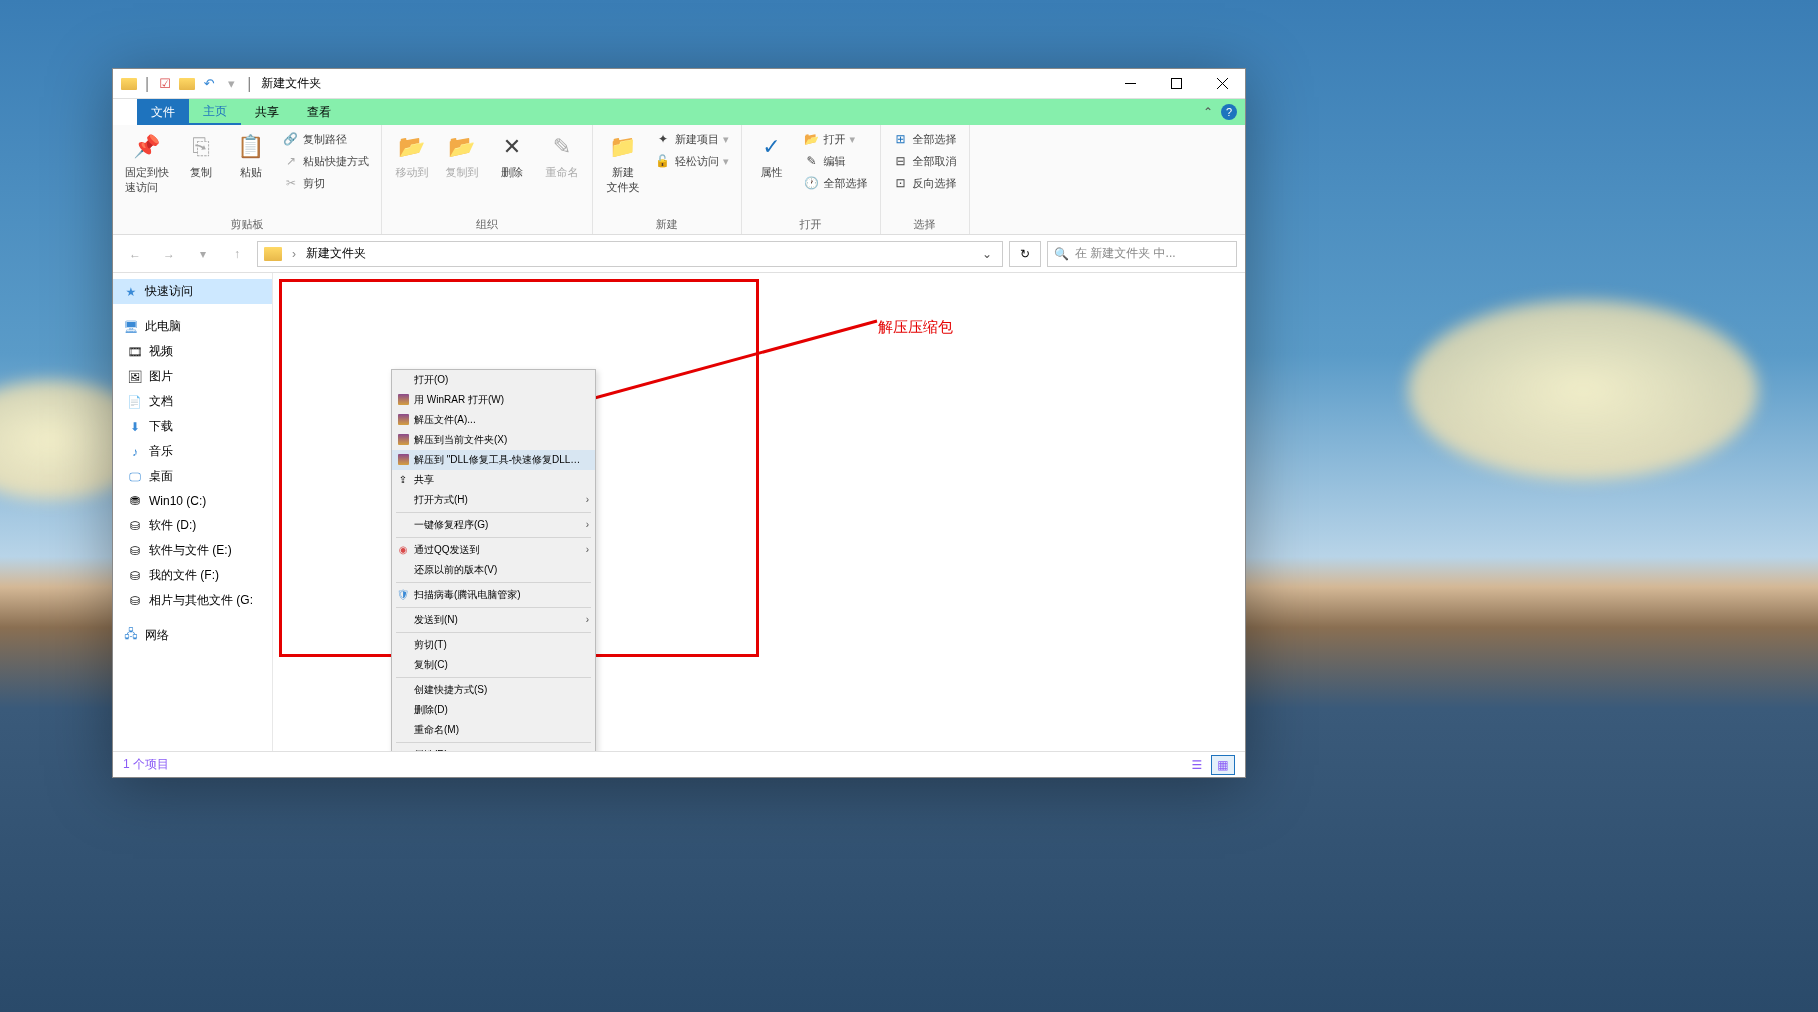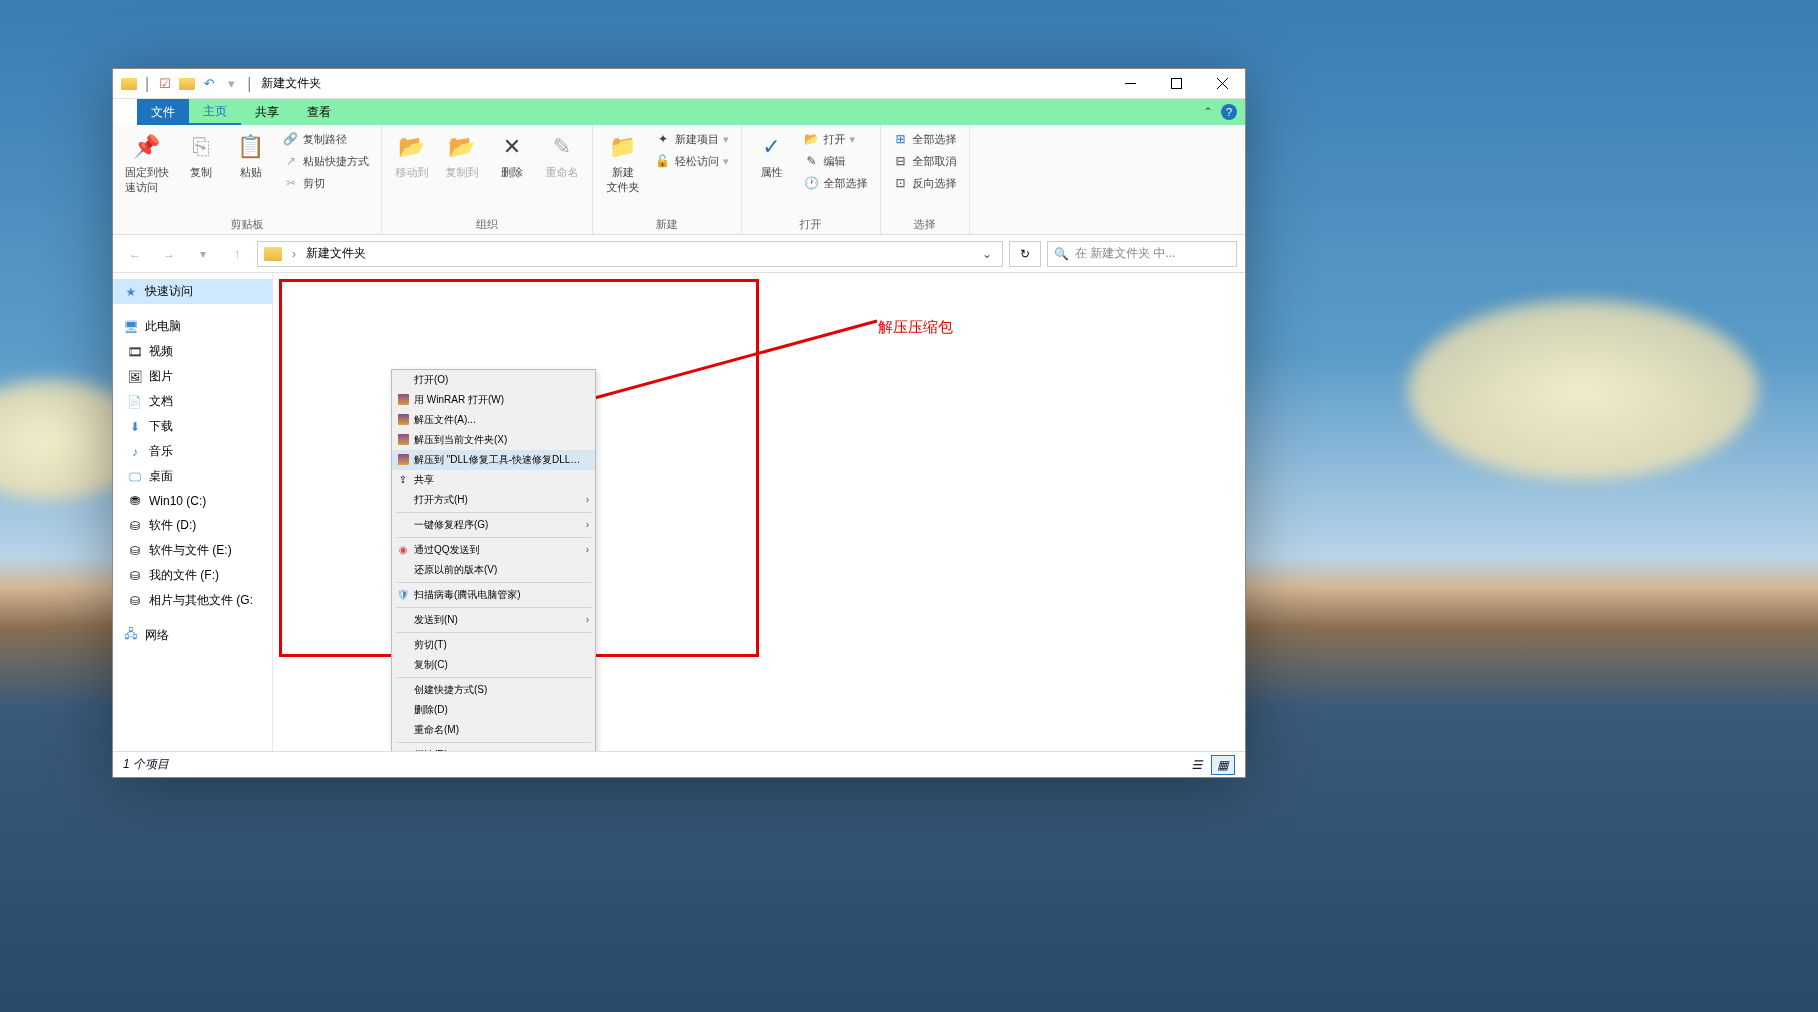--- a/index.html
+++ b/index.html
@@ -107,21 +107,21 @@
   border: 1px solid #bcbcbc; font-size: 10px;
   box-shadow: 2px 2px 6px rgba(0,0,0,0.15);
 }
 .ctx-item { padding: 3px 6px 3px 22px; position: relative; cursor: pointer; white-space: nowrap; overflow: hidden; text-overflow: ellipsis; }
 .ctx-item.highlight { background: #d8e6f2; }
 .ctx-sep { height: 1px; background: #d4d4d4; margin: 2px 4px; }
 .ctx-item .cico { position: absolute; left: 4px; top: 2px; width: 14px; height: 14px; font-size: 10px; display: flex; align-items: center; justify-content: center; }
 .ctx-item .arrow { position: absolute; right: 6px; top: 4px; color: #555; }
 .rar-mini { width: 11px; height: 11px; background: linear-gradient(#8b4a8b, #d4a040); border-radius: 1px; }
 
-.statusbar { height: 26px; border-top: 1px solid #e0e0e0; display: flex; align-items: center; padding: 0 10px; font-size: 12px; color: #0f172a; font-style: italic; }
+.statusbar { height: 26px; border-top: 1px solid #e0e0e0; display: flex; align-items: center; padding: 0 10px; font-size: 12px; color: #8b5cf6; }
 .view-btns { margin-left: auto; display: flex; gap: 2px; }
 .view-btn { width: 24px; height: 20px; display: flex; align-items: center; justify-content: center; border: 1px solid transparent; }
 .view-btn.active { border-color: #1e73be; background: #e4f0fa; }
 
 .gray { color: #aaa; }
 </style>
 </head>
 <body>
 
 <div class="cloud c1"></div>

